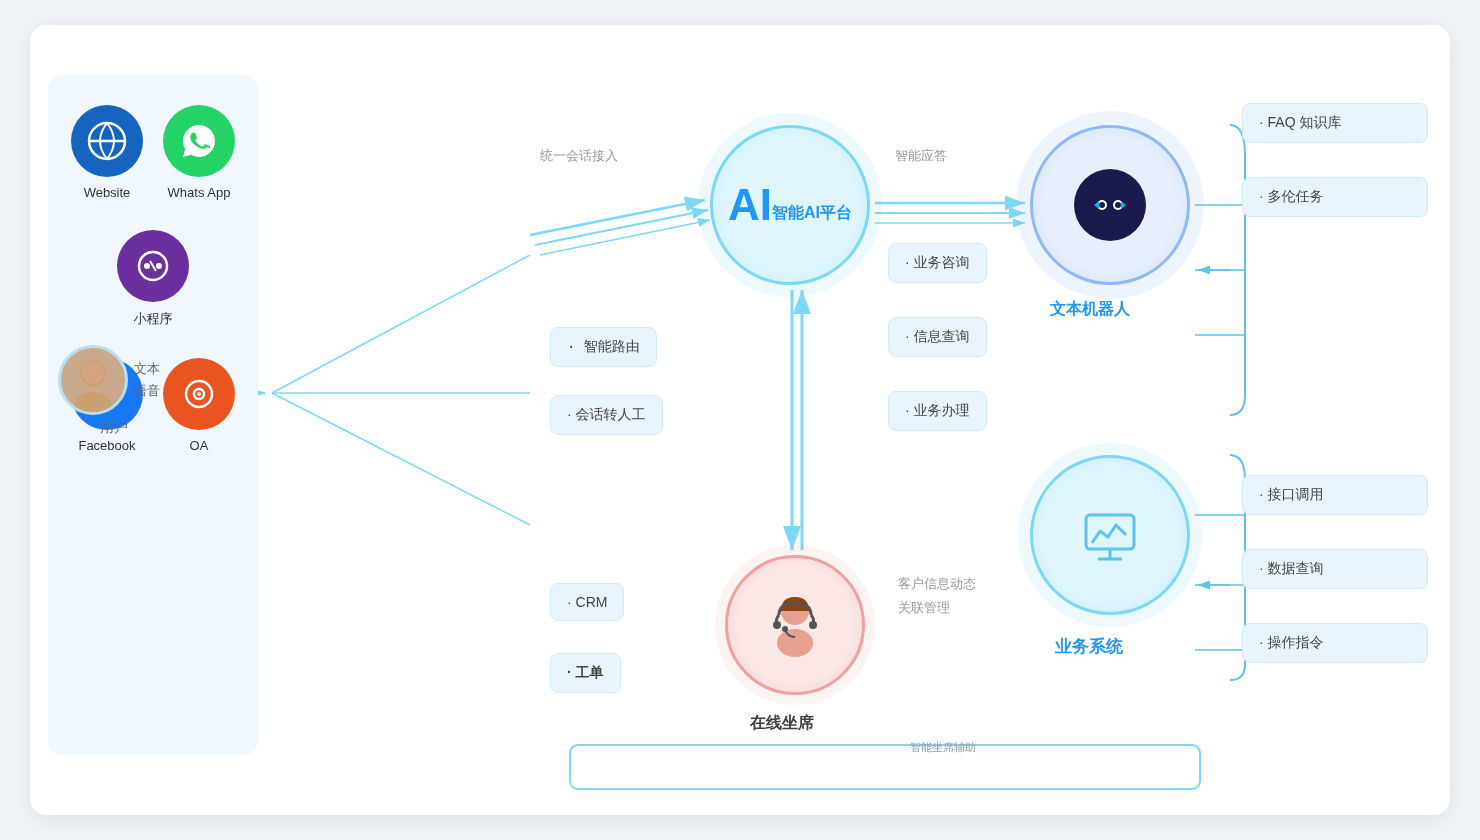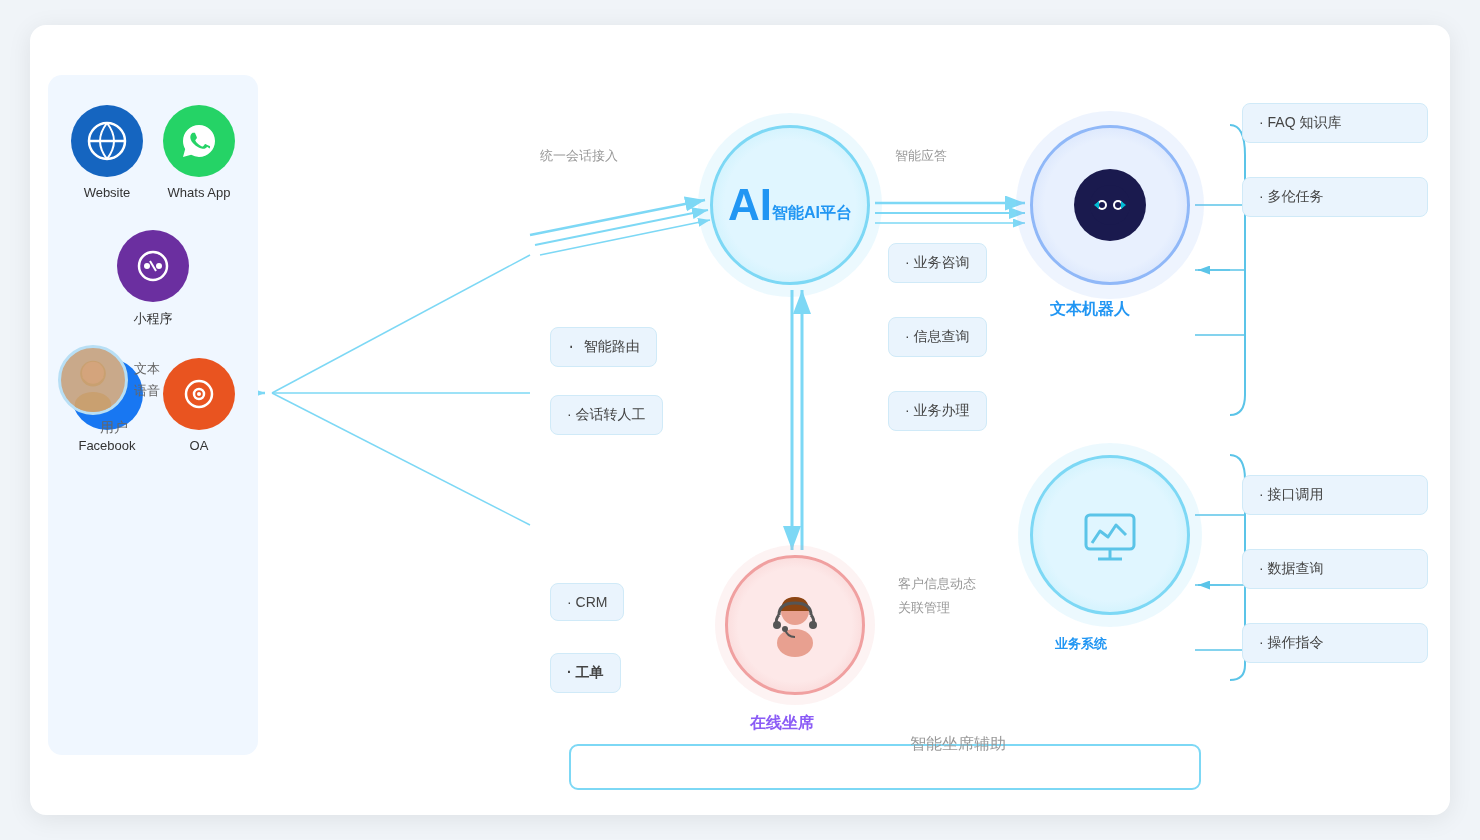--- a/index.html
+++ b/index.html
@@ -163,21 +163,21 @@
       border-radius: 50%;
       background: radial-gradient(circle, #e0f6ff 60%, #b8edfa 100%);
       border: 3px solid #7dd8f5;
       display: flex;
       flex-direction: column;
       align-items: center;
       justify-content: center;
       box-shadow: 0 0 0 12px rgba(125,216,245,0.15);
     }
     .biz-label {
-      font-size: 13px;
+      font-size: 17px;
       font-weight: bold;
       color: #2196F3;
       position: absolute;
       top: 610px;
       left: 1025px;
     }
     
     .seat-circle {
       position: absolute;
       left: 695px;
@@ -188,21 +188,21 @@
       background: radial-gradient(circle, #fde8e8 60%, #f5c5c5 100%);
       border: 3px solid #f0a0a0;
       display: flex;
       align-items: center;
       justify-content: center;
       box-shadow: 0 0 0 10px rgba(240,160,160,0.12);
     }
     .seat-label {
       font-size: 16px;
       font-weight: bold;
-      color: #8b5cf6;
+      color: #404040;
       position: absolute;
       top: 688px;
       left: 720px;
     }
     
     .feature-box {
       position: absolute;
       background: #eaf4fd;
       border-radius: 8px;
       padding: 10px 16px;
@@ -458,15 +458,15 @@
     <span>· 操作指令</span>
   </div>
 
   <div class="feature-box" style="right:22px; top:524px; width:186px;">
     <span>· 数据查询</span>
   </div>
 
   <span class="section-label" style="top:550px; left:868px; font-size:13px;">客户信息动态</span>
   <span class="section-label" style="top:574px; left:868px; font-size:13px;">关联管理</span>
 
-  <span class="section-label" style="bottom:60px; left:880px; font-size:16px;">智能坐席辅助</span>
+  <span class="section-label" style="bottom:60px; left:880px; font-size:11px;">智能坐席辅助</span>
 
 </div>
 
 </body></html>

